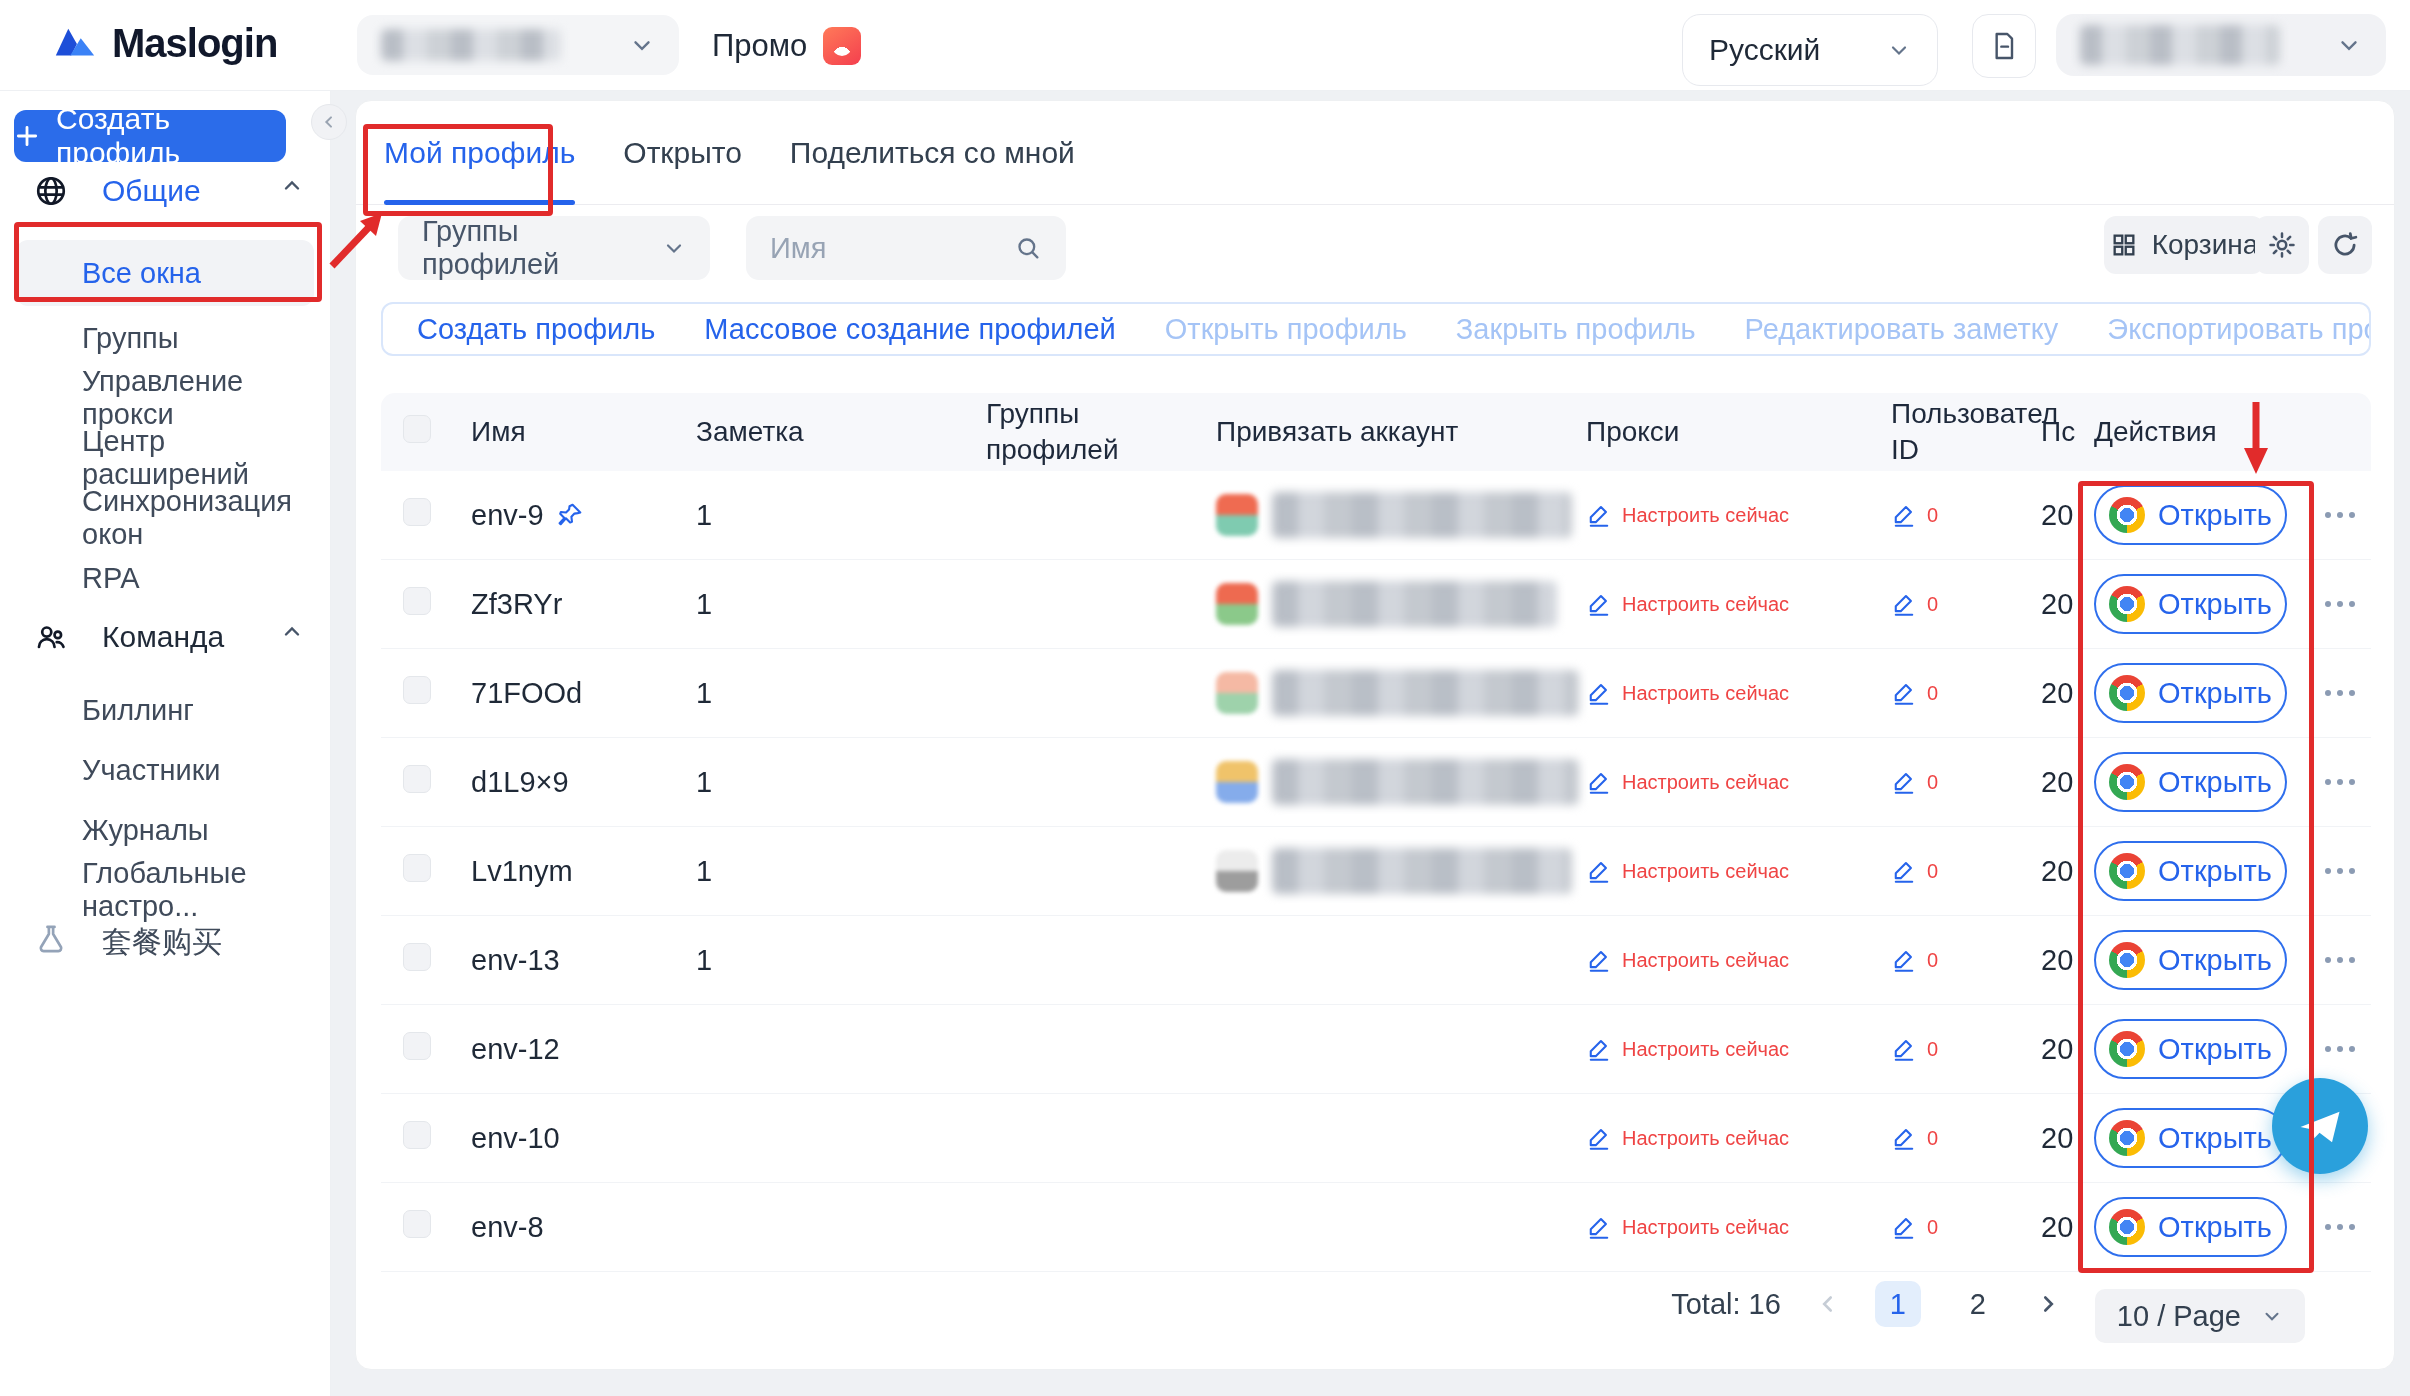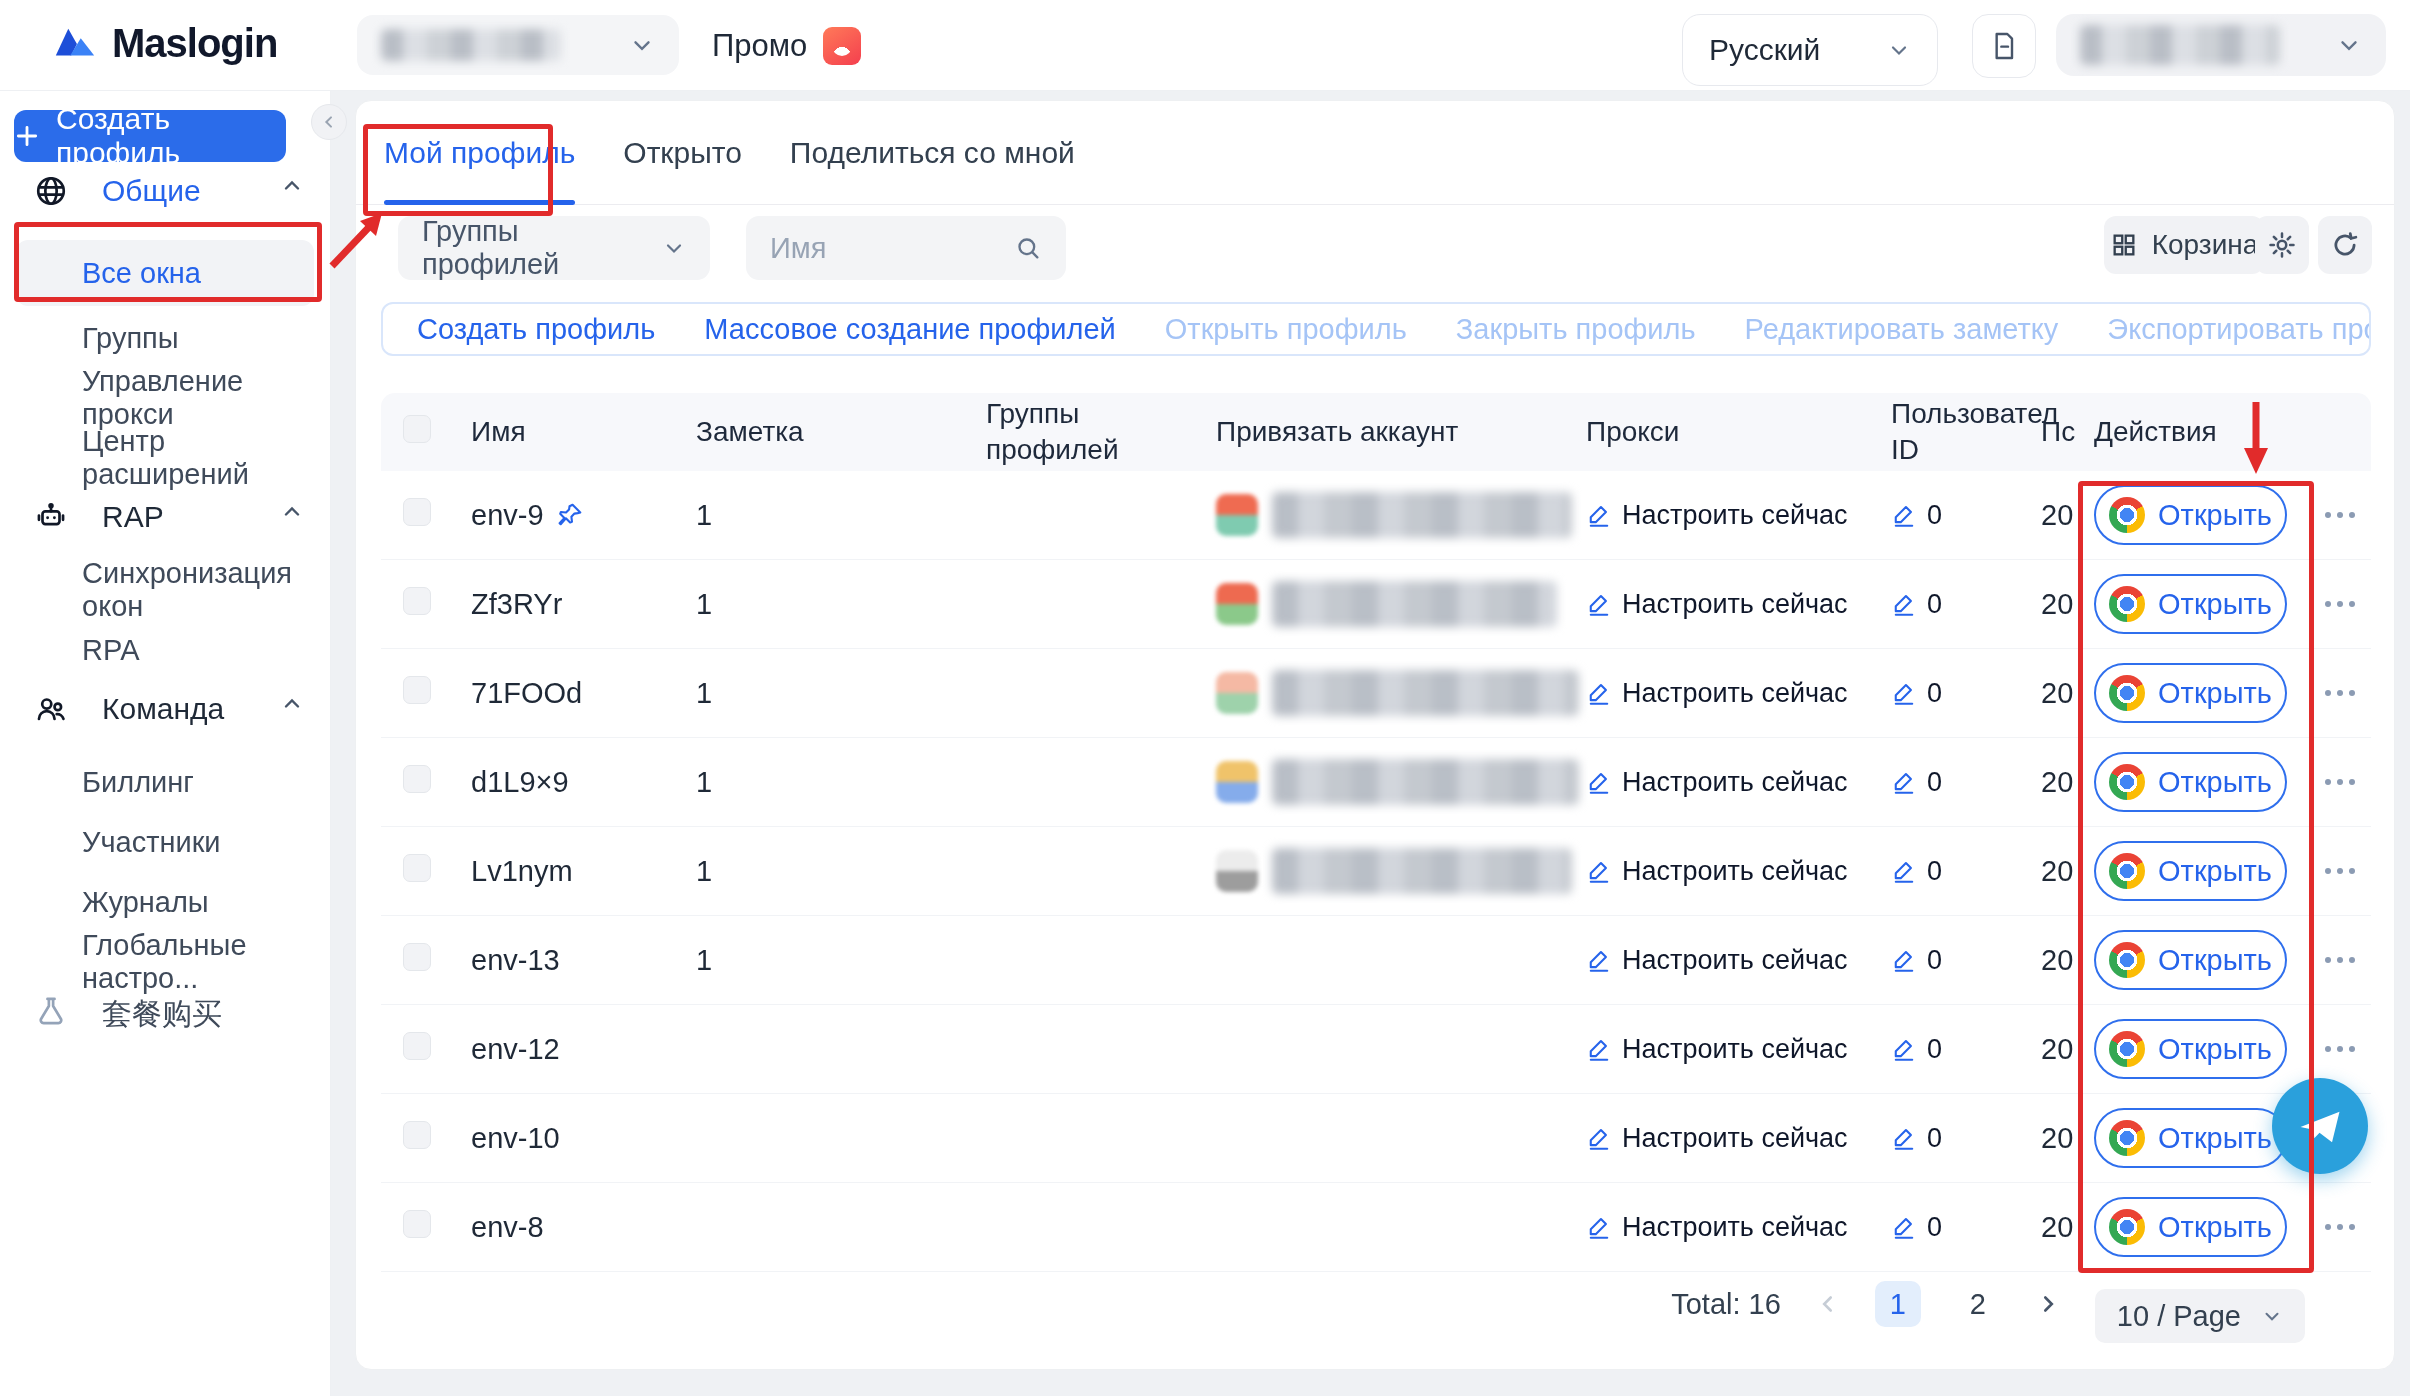--- a/index.html
+++ b/index.html
@@ -60,21 +60,21 @@
   .c-account{width:372px;box-sizing:border-box;padding-left:9px;display:flex;align-items:center;gap:14px;}
   .c-proxy{width:302px;box-sizing:border-box;padding-left:7px;display:flex;align-items:center;gap:10px;}
   .c-id{width:160px;box-sizing:border-box;padding-left:10px;display:flex;align-items:center;gap:10px;}
   .c-ps{width:44px;box-sizing:border-box;overflow:hidden;white-space:nowrap;}
   .c-actions{flex:1;display:flex;align-items:center;box-sizing:border-box;padding-left:9px;gap:38px;}
   .thead .c-groups span{display:inline-block;width:150px;line-height:36px;}
   .thead .c-id span{display:inline-block;width:172px;line-height:36px;}
   .cbx{width:26px;height:26px;border-radius:7px;background:#f2f3f6;border:1px solid #e4e7eb;display:inline-block;}
   .avatar{width:42px;height:42px;border-radius:10px;flex:0 0 auto;filter:blur(2px);}
   .acc-blur{height:46px;}
-  .link-blue{color:#0f172a;font-size:27px;}
+  .link-blue{color:#ef4444;font-size:20px;}
   .open-btn{width:193px;height:60px;border:2px solid #2f6fed;border-radius:31px;background:#fff;color:#2563eb;font-size:29px;display:flex;align-items:center;justify-content:center;gap:13px;box-sizing:border-box;}
   .chrome{width:36px;height:36px;border-radius:50%;background:radial-gradient(circle,#4285f4 0 7px,#fff 7px 10.5px,rgba(0,0,0,0) 10.5px),conic-gradient(from 300deg,#ea4335 0 120deg,#fbbc04 0 240deg,#34a853 0 360deg);}
   .dots{display:flex;gap:6px;}
   .dots i{width:6px;height:6px;border-radius:50%;background:#8b9bb3;}
 
   
   .tfoot{position:absolute;left:25px;top:1168px;width:1990px;height:70px;display:flex;align-items:center;justify-content:flex-end;gap:34px;padding-right:66px;box-sizing:border-box;font-size:29px;color:#33404f;}
   .pg{width:46px;height:46px;border-radius:10px;display:flex;align-items:center;justify-content:center;}
   .pg.active{background:#e3eefc;color:#2563eb;}
   .psize{height:54px;background:#f1f2f5;border-radius:10px;display:flex;align-items:center;gap:20px;padding:0 22px;margin-top:24px;}
@@ -181,38 +181,20 @@
     <div class="side-item">
       <span>Группы</span>
     </div>
     <div class="side-item">
       <span>Управление прокси</span>
     </div>
     <div class="side-item">
       <span>Центр расширений</span>
     </div>
 
-    <div class="side-section dark">
-      <span>
-        <svg width="34" height="34" viewBox="0 0 24 24" fill="none" stroke="#111827" stroke-width="1.9" stroke-linecap="round">
-            <rect x="6" y="8" width="12" height="9" rx="2"></rect>
-            <path d="M12 8V5"></path>
-            <circle cx="12" cy="4" r="1" fill="#111827"></circle>
-            <circle cx="9.6" cy="12.5" r="1" fill="#111827" stroke="none"></circle>
-            <circle cx="14.4" cy="12.5" r="1" fill="#111827" stroke="none"></circle>
-            <path d="M3.5 11v3M20.5 11v3"></path>
-          </svg>
-      </span>
-      <span class="lbl">RAP</span>
-      <span>
-        <svg width="24" height="24" viewBox="0 0 24 24" fill="none" stroke="#475569" stroke-width="2.4" stroke-linecap="round">
-            <path d="M6 14.5l6-6 6 6"></path>
-          </svg>
-      </span>
-    </div>
 
     <div class="side-item">
       <span>Синхронизация окон</span>
     </div>
     <div class="side-item">
       <span>RPA</span>
     </div>
 
     <div class="side-section dark">
       <span>

